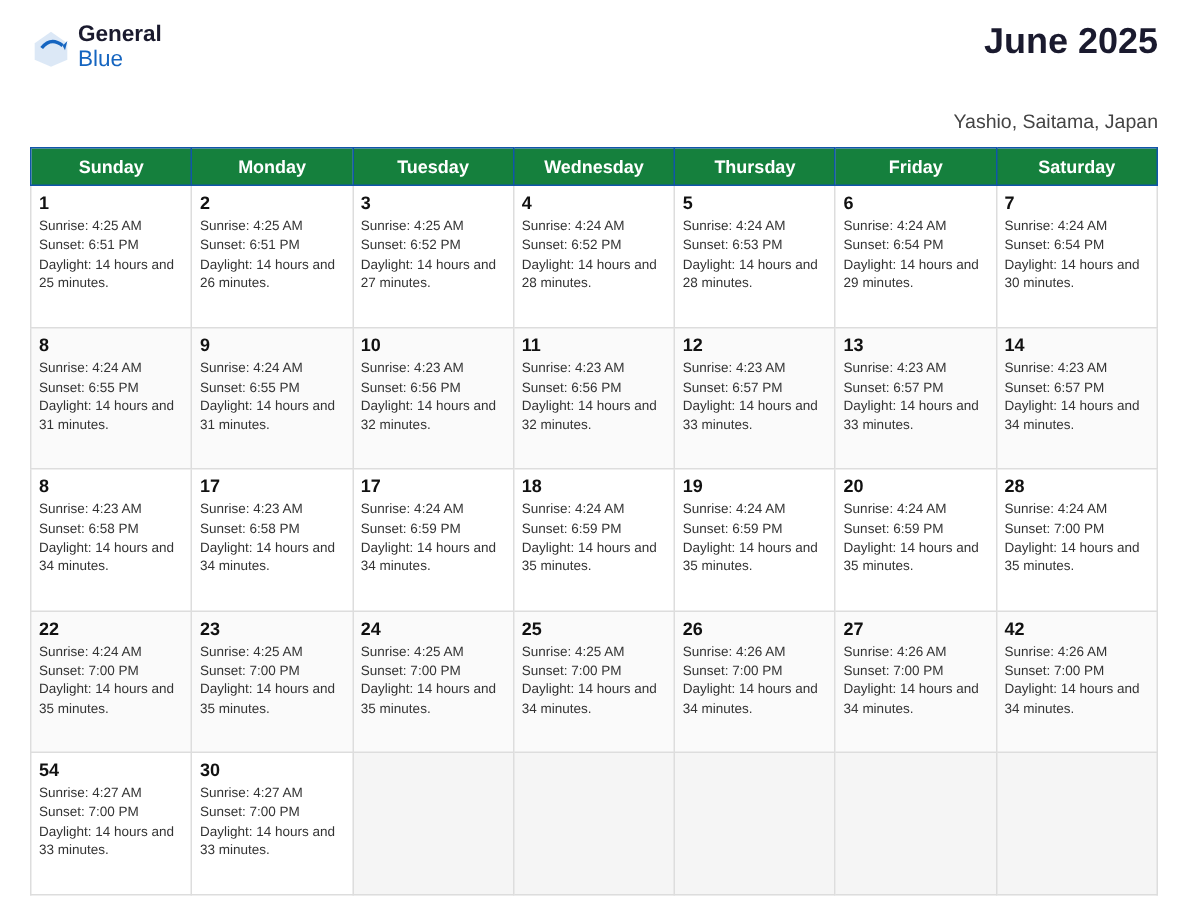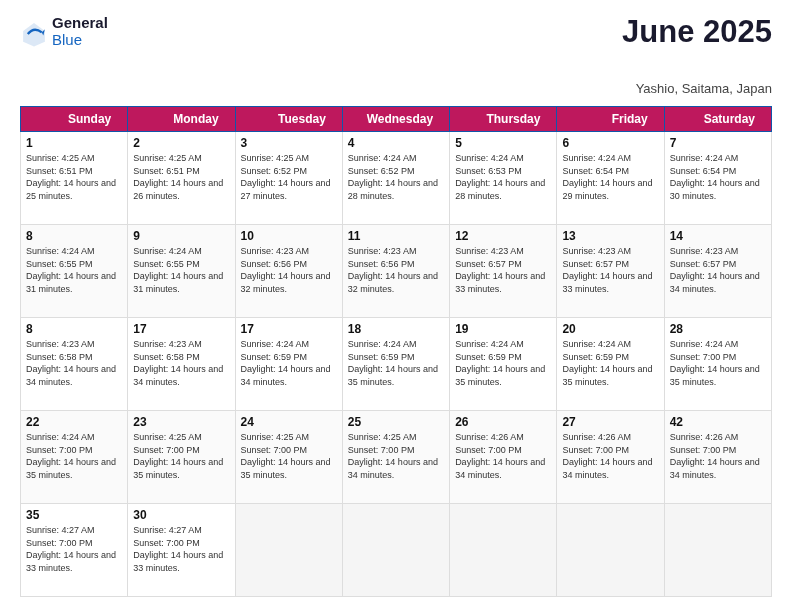--- a/index.html
+++ b/index.html
@@ -18,21 +18,21 @@
       flex-direction: column;
     }
     .header {
       display: flex;
       justify-content: space-between;
       align-items: flex-start;
       margin-bottom: 10px;
     }
     .logo {
       display: flex;
-      align-items: flex-end;
+      align-items: center;
       gap: 4px;
     }
     .logo-text {
       display: flex;
       flex-direction: column;
       line-height: 1.1;
     }
     .logo-general {
       font-size: 15px;
       font-weight: bold;
@@ -44,41 +44,41 @@
       color: #1565c0;
     }
     .logo-icon {
       width: 28px;
       height: 28px;
     }
     .title-block {
       text-align: right;
     }
     .month-title {
-      font-size: 31px;
+      font-size: 24px;
       font-weight: bold;
       color: #1a1a2e;
       line-height: 1.1;
     }
     .location {
       font-size: 13px;
       color: #444;
       margin-top: 32px;
     }
     .calendar {
       flex: 1;
       border: 1px solid #ccc;
       border-collapse: collapse;
       width: 100%;
       table-layout: fixed;
     }
     .calendar th {
-      background: #be185d;
+      background: #15803d;
       color: #fff;
-      text-align: right;
+      text-align: center;
       padding: 5px 16px;
       font-size: 12px;
       font-weight: bold;
       border: 1px solid #1155aa;
     }
     .calendar td {
       vertical-align: top;
       padding: 4px 5px;
       border: 1px solid #ddd;
       font-size: 9.5px;
@@ -170,21 +170,21 @@
         <tr>
           <td><span class="day-num">22</span><span class="cell-text">Sunrise: 4:24 AM<br>Sunset: 7:00 PM<br>Daylight: 14 hours and 35 minutes.</span></td>
           <td><span class="day-num">23</span><span class="cell-text">Sunrise: 4:25 AM<br>Sunset: 7:00 PM<br>Daylight: 14 hours and 35 minutes.</span></td>
           <td><span class="day-num">24</span><span class="cell-text">Sunrise: 4:25 AM<br>Sunset: 7:00 PM<br>Daylight: 14 hours and 35 minutes.</span></td>
           <td><span class="day-num">25</span><span class="cell-text">Sunrise: 4:25 AM<br>Sunset: 7:00 PM<br>Daylight: 14 hours and 34 minutes.</span></td>
           <td><span class="day-num">26</span><span class="cell-text">Sunrise: 4:26 AM<br>Sunset: 7:00 PM<br>Daylight: 14 hours and 34 minutes.</span></td>
           <td><span class="day-num">27</span><span class="cell-text">Sunrise: 4:26 AM<br>Sunset: 7:00 PM<br>Daylight: 14 hours and 34 minutes.</span></td>
           <td><span class="day-num">42</span><span class="cell-text">Sunrise: 4:26 AM<br>Sunset: 7:00 PM<br>Daylight: 14 hours and 34 minutes.</span></td>
         </tr>
         <tr>
-          <td><span class="day-num">35</span><span class="cell-text">Sunrise: 4:27 AM<br>Sunset: 7:00 PM<br>Daylight: 14 hours and 33 minutes.</span></td>
+          <td><span class="day-num">54</span><span class="cell-text">Sunrise: 4:27 AM<br>Sunset: 7:00 PM<br>Daylight: 14 hours and 33 minutes.</span></td>
           <td><span class="day-num">30</span><span class="cell-text">Sunrise: 4:27 AM<br>Sunset: 7:00 PM<br>Daylight: 14 hours and 33 minutes.</span></td>
           <td class="empty"></td>
           <td class="empty"></td>
           <td class="empty"></td>
           <td class="empty"></td>
           <td class="empty"></td>
         </tr>
       </tbody>
   </table>
 </div>

